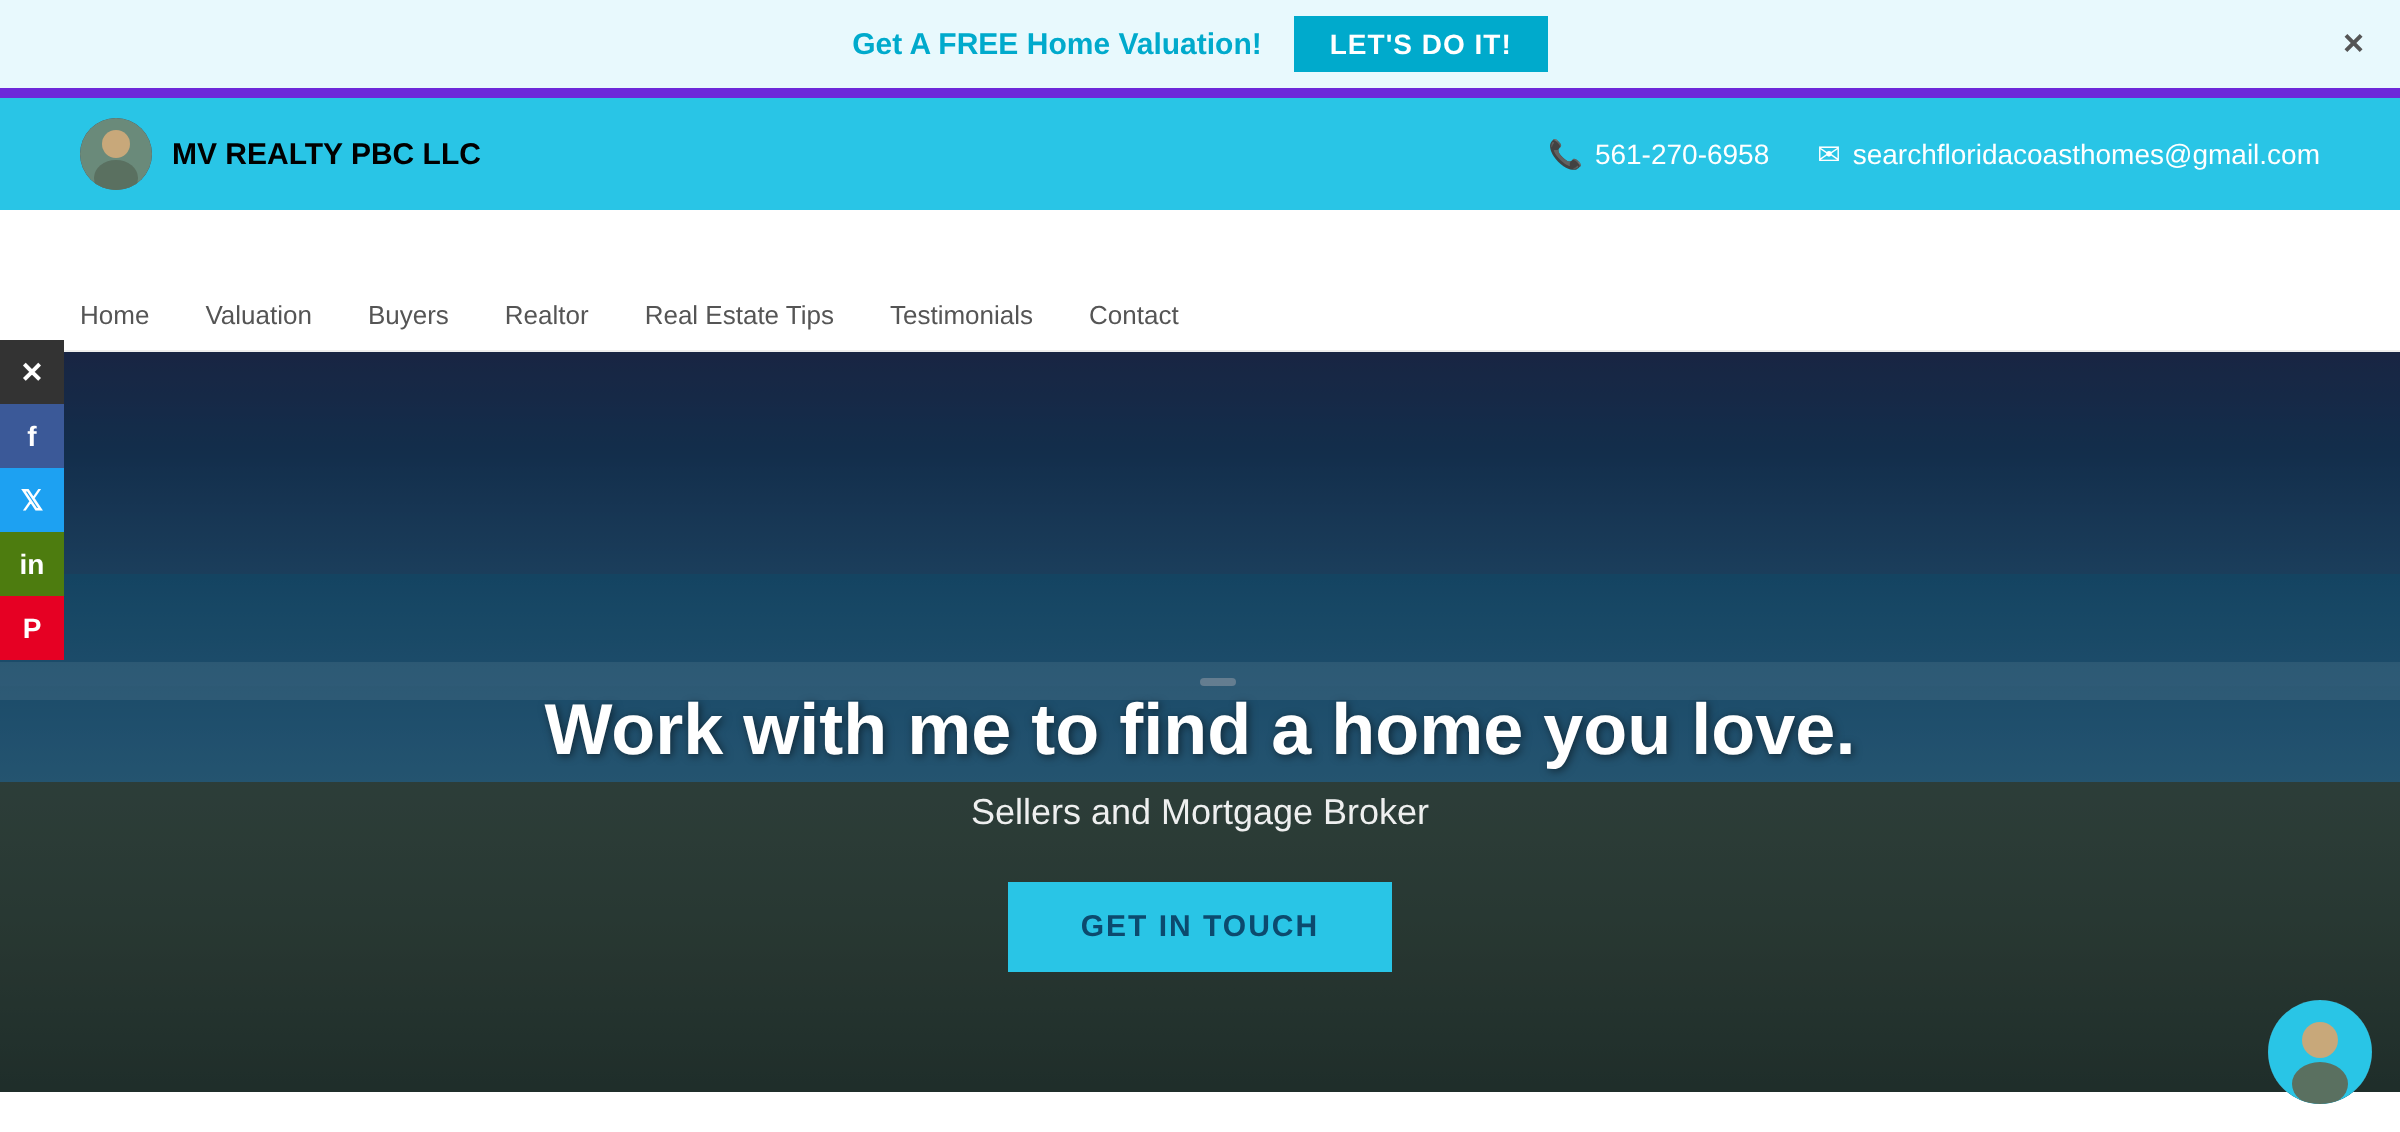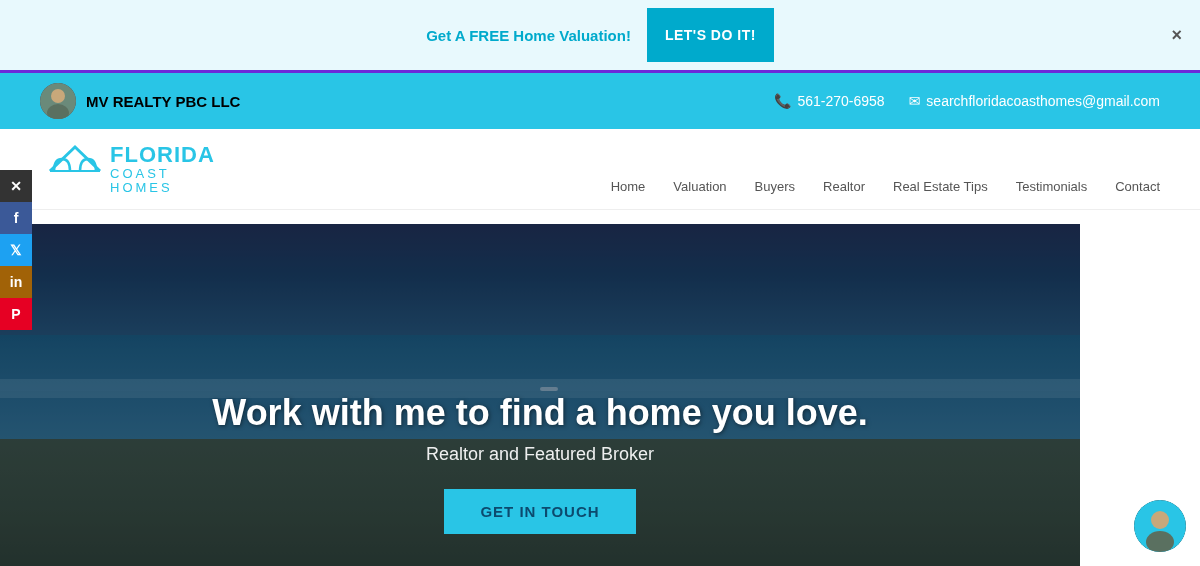--- a/index.html
+++ b/index.html
@@ -7,32 +7,32 @@
 
     
     #announcement-bar {
       background: #e8f9fd;
       display: flex;
       align-items: center;
       justify-content: center;
       gap: 16px;
       padding: 8px 20px;
       position: relative;
-      border-bottom: 3px solid #6d28d9;
+      border-bottom: 5px solid #6d28d9;
     }
     #announcement-bar .announce-text {
       color: #00aacc;
       font-size: 15px;
       font-weight: 600;
     }
     #announcement-bar .lets-do-it-btn {
       background: #00aacc;
       color: #fff;
       border: none;
-      padding: 19px 18px;
+      padding: 6px 18px;
       font-size: 14px;
       font-weight: 700;
       cursor: pointer;
       letter-spacing: 0.5px;
     }
     #announcement-bar .close-btn {
       position: absolute;
       right: 18px;
       top: 50%;
       transform: translateY(-50%);
@@ -137,24 +137,23 @@
       color: #555;
       text-decoration: none;
       font-size: 13px;
       font-weight: 500;
       margin-top: 35px;
     }
 
     
     #hero {
       position: relative;
-      width: 1080px;
+      width: 1200px;
       height: 370px;
       overflow: hidden;
-      margin-top: 14px;
     }
     #hero .hero-bg {
       width: 100%;
       height: 100%;
       background: linear-gradient(
         to bottom,
         #2a3a5c 0%,
         #1e3a5c 20%,
         #1a5070 40%,
         #2d6080 50%,
@@ -261,21 +260,21 @@
       justify-content: center;
       color: #fff;
       font-size: 14px;
       font-weight: 700;
       cursor: pointer;
       border: none;
     }
     .social-close { background: #333; }
     .social-facebook { background: #3b5998; }
     .social-twitter { background: #1da1f2; }
-    .social-linkedin { background: #a16207; text-align: right; }
+    .social-linkedin { background: #4d7c0f; text-align: right; }
     .social-pinterest { background: #e60023; }
 
     
     #chat-bubble {
       position: absolute;
       bottom: 14px;
       right: 14px;
       width: 52px;
       height: 52px;
       border-radius: 50%;
@@ -336,38 +335,20 @@
       <span>561-270-6958</span>
     </div>
     <div class="contact-item">
       <span>✉</span>
       <span>searchfloridacoasthomes@gmail.com</span>
     </div>
   </div>
 </div>
 
 <div id="nav-bar">
-  <div class="logo-area">
-
-    <svg class="logo-icon" viewBox="0 0 70 60" xmlns="http://www.w3.org/2000/svg">
-
-      <polyline points="10,32 35,8 60,32" fill="none" stroke="#29c5e6" stroke-width="3"></polyline>
-
-      <path d="M14,32 Q14,20 22,20 Q30,20 30,32" fill="none" stroke="#29c5e6" stroke-width="2.5"></path>
-
-      <path d="M40,32 Q40,20 48,20 Q56,20 56,32" fill="none" stroke="#29c5e6" stroke-width="2.5"></path>
-
-      <line x1="10" y1="32" x2="60" y2="32" stroke="#29c5e6" stroke-width="2"></line>
-    </svg>
-    <div class="logo-text">
-      <span class="logo-florida">FLORIDA</span>
-      <span class="logo-coast">COAST</span>
-      <span class="logo-homes">HOMES</span>
-    </div>
-  </div>
   <nav>
     <a href="#">Home</a>
     <a href="#">Valuation</a>
     <a href="#">Buyers</a>
     <a href="#">Realtor</a>
     <a href="#">Real Estate Tips</a>
     <a href="#">Testimonials</a>
     <a href="#">Contact</a>
   </nav>
 </div>
@@ -382,21 +363,21 @@
 
 <div id="hero">
   <div class="hero-bg">
     <div class="hero-water"></div>
     <div class="hero-city"></div>
     <div class="hero-ship"></div>
     <div class="hero-overlay"></div>
   </div>
   <div class="hero-content">
     <h1>Work with me to find a home you love.</h1>
-    <p>Realtor and Featured Broker</p>
+    <p>Sellers and Mortgage Broker</p>
     <button class="get-in-touch-btn">GET IN TOUCH</button>
   </div>
 </div>
 
 <div id="chat-bubble">
   <div class="chat-avatar">
     <svg viewBox="0 0 52 52" xmlns="http://www.w3.org/2000/svg">
       <circle cx="26" cy="26" r="26" fill="#29c5e6"></circle>
       <circle cx="26" cy="20" r="9" fill="#c8a87a"></circle>
       <ellipse cx="26" cy="42" rx="14" ry="11" fill="#5a7060"></ellipse>

